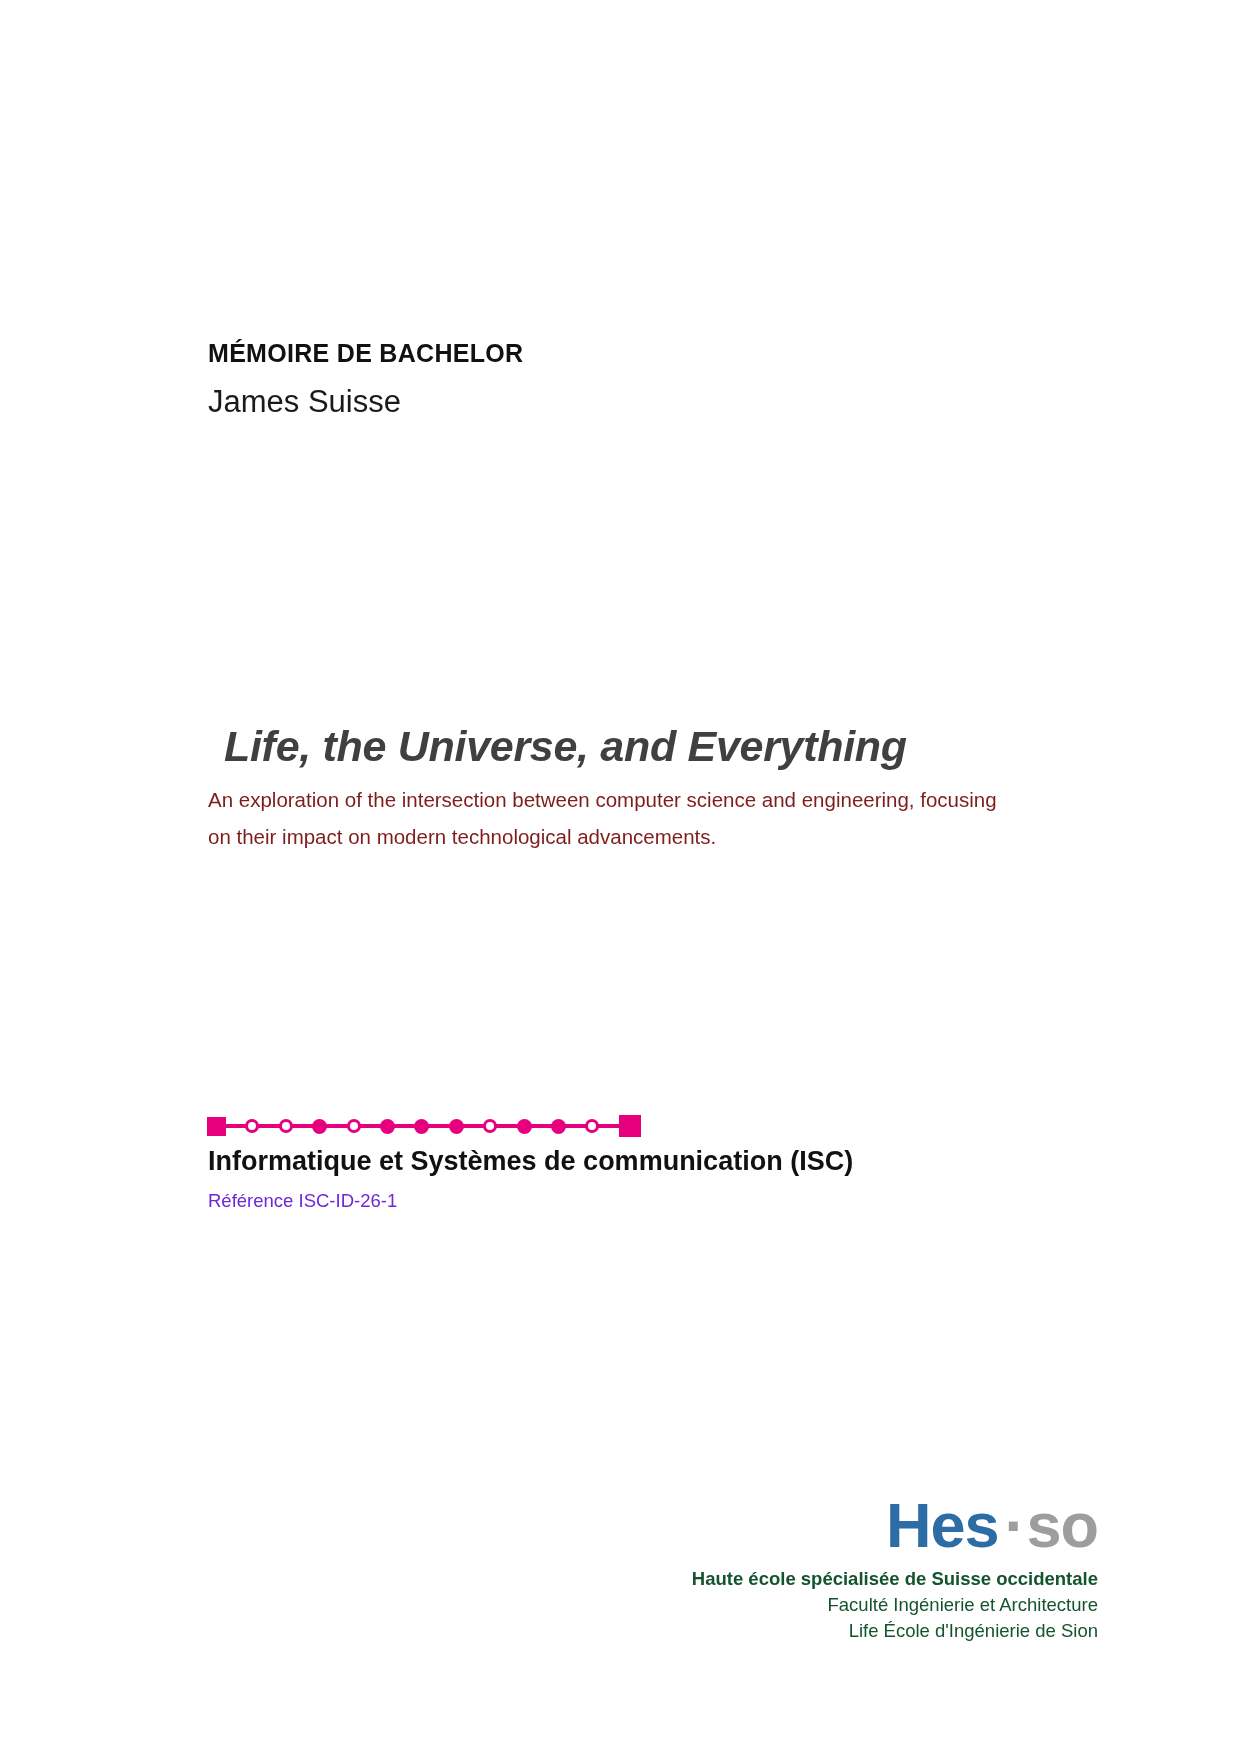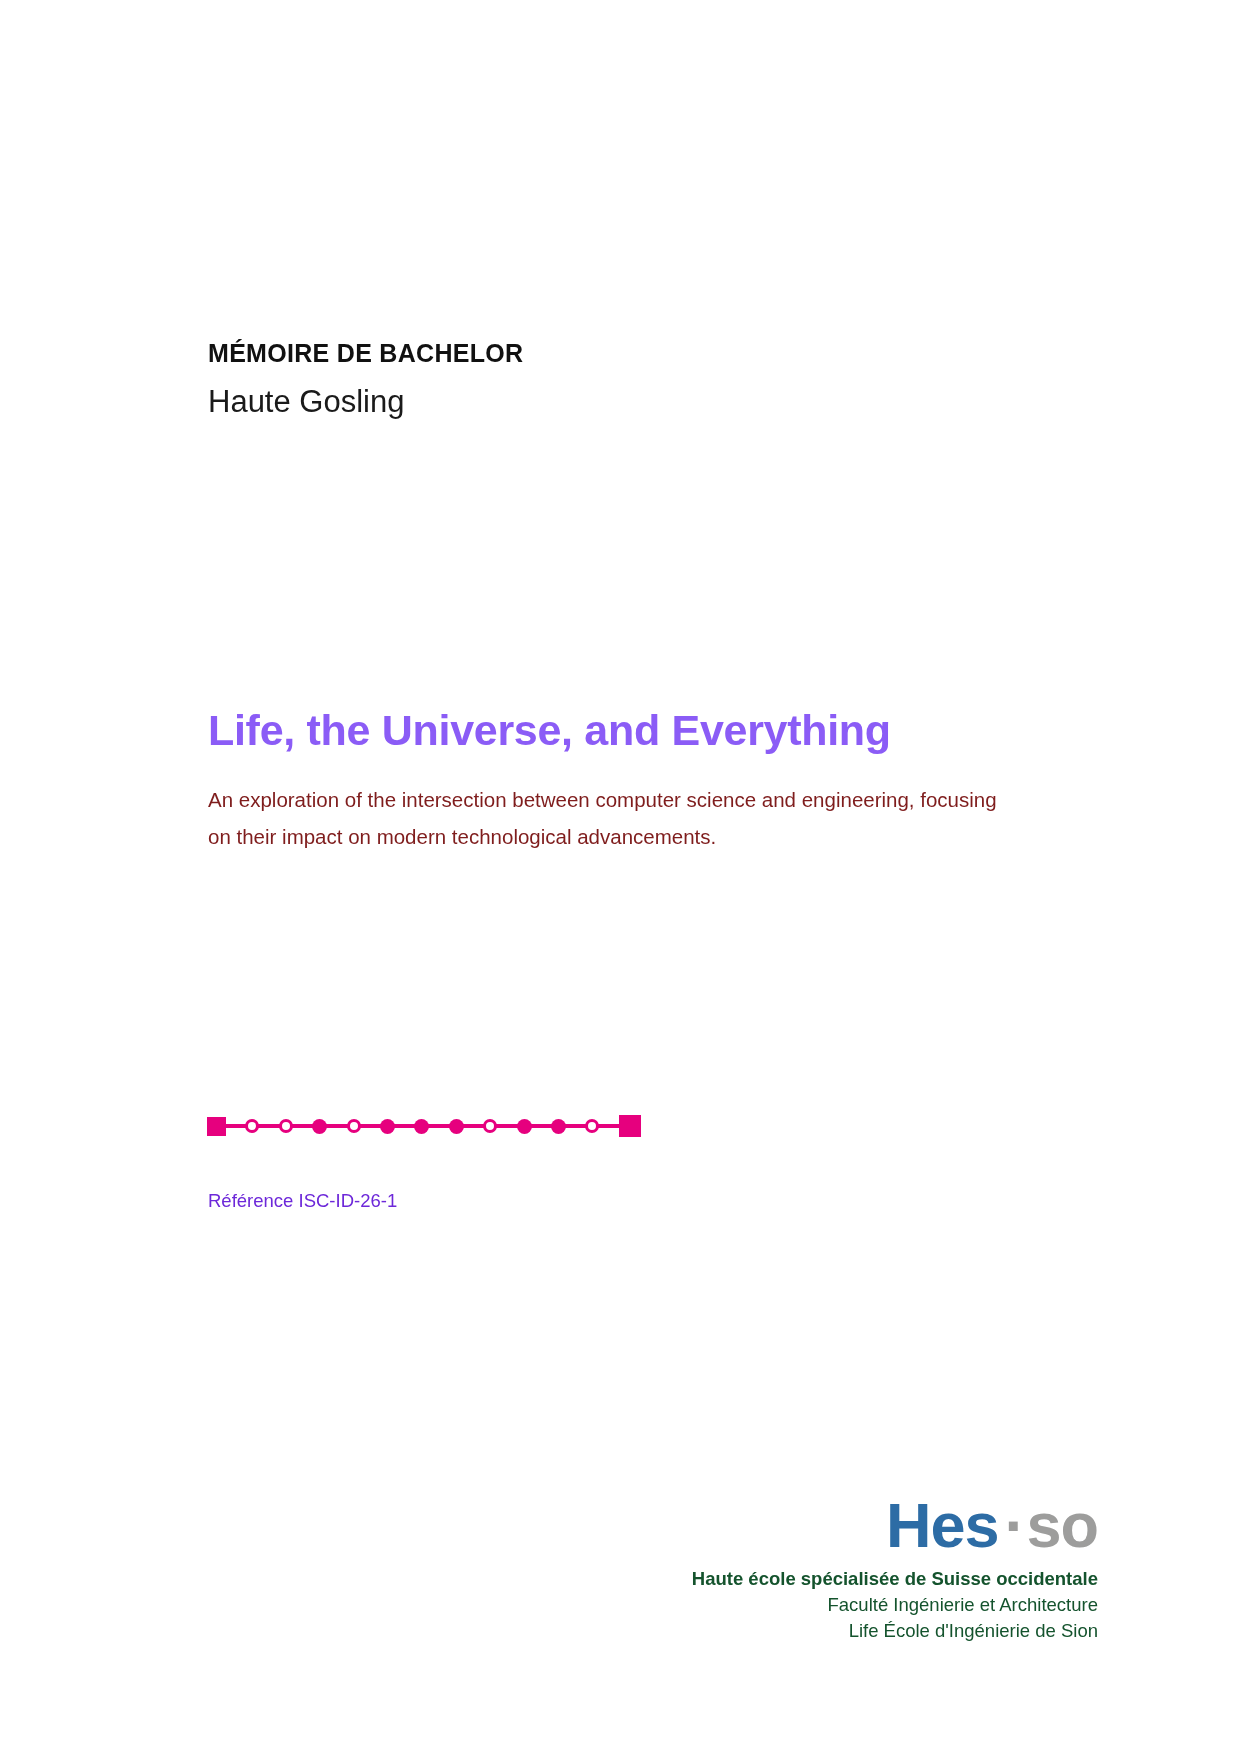--- a/index.html
+++ b/index.html
@@ -31,26 +31,27 @@
     top: 384px;
     font-size: 31px;
     font-weight: 400;
     color: #1a1a1a;
   }
 
   .title {
     position: absolute;
     left: 208px;
     top: 706px;
-    margin: 0;
+    margin: 16px;
     font-size: 43px;
     font-weight: 700;
     letter-spacing: -0.3px;
-    color: #8b5cf6;
+    color: #404040;
     white-space: nowrap;
+    font-style: italic;
   }
 
   .subtitle {
     position: absolute;
     left: 208px;
     top: 781px;
     width: 812px;
     margin: 0;
     font-size: 20.5px;
     line-height: 37px;
@@ -141,21 +142,21 @@
   }
   .footer-line-bold { font-weight: 700; }
 </style>
 </head>
 <body>
 
 <div class="page">
 
   <div class="kicker">MÉMOIRE DE BACHELOR</div>
 
-  <div class="author">Haute Gosling</div>
+  <div class="author">James Suisse</div>
 
   <h1 class="title">Life, the Universe, and Everything</h1>
 
   <p class="subtitle">An exploration of the intersection between computer science and engineering, focusing on their impact on modern technological advancements.</p>
 
   <div class="decoration">
       <span class="deco-square"></span>
       <span class="deco-open"></span>
       <span class="deco-open"></span>
       <span class="deco-filled"></span>
@@ -163,20 +164,21 @@
       <span class="deco-filled"></span>
       <span class="deco-filled"></span>
       <span class="deco-filled"></span>
       <span class="deco-open"></span>
       <span class="deco-filled"></span>
       <span class="deco-filled"></span>
       <span class="deco-open"></span>
       <span class="deco-square"></span>
     </div>
 
+  <h2 class="program-name">Informatique et Systèmes de communication (ISC)</h2>
 
   <div class="program-ref">Référence ISC-ID-26-1</div>
 
   <div class="logo">
     <span class="logo-hes">Hes</span><span class="logo-sep">·</span><span class="logo-so">so</span>
   </div>
 
   <div class="footer-lines">
     <div class="footer-line-bold">Haute école spécialisée de Suisse occidentale</div>
     <div>Faculté Ingénierie et Architecture</div>

